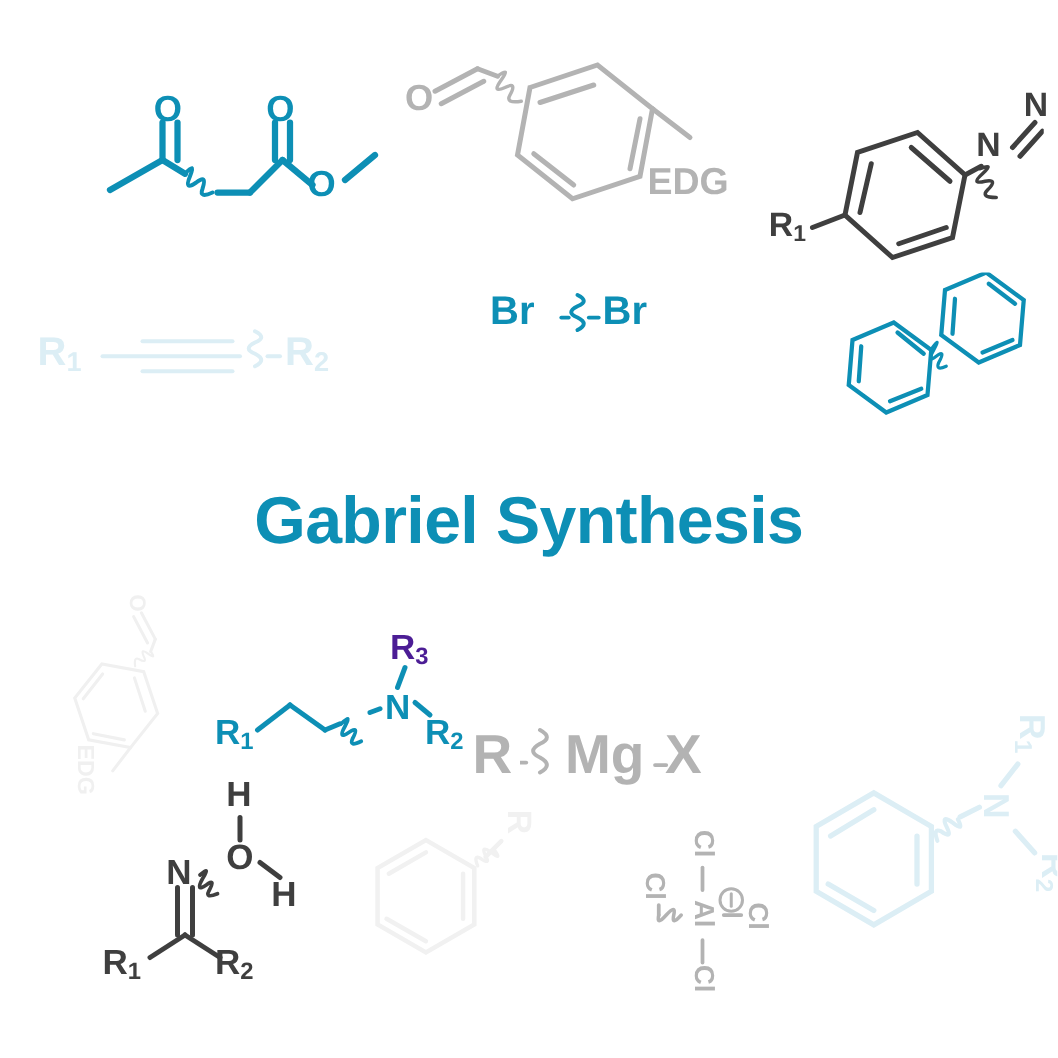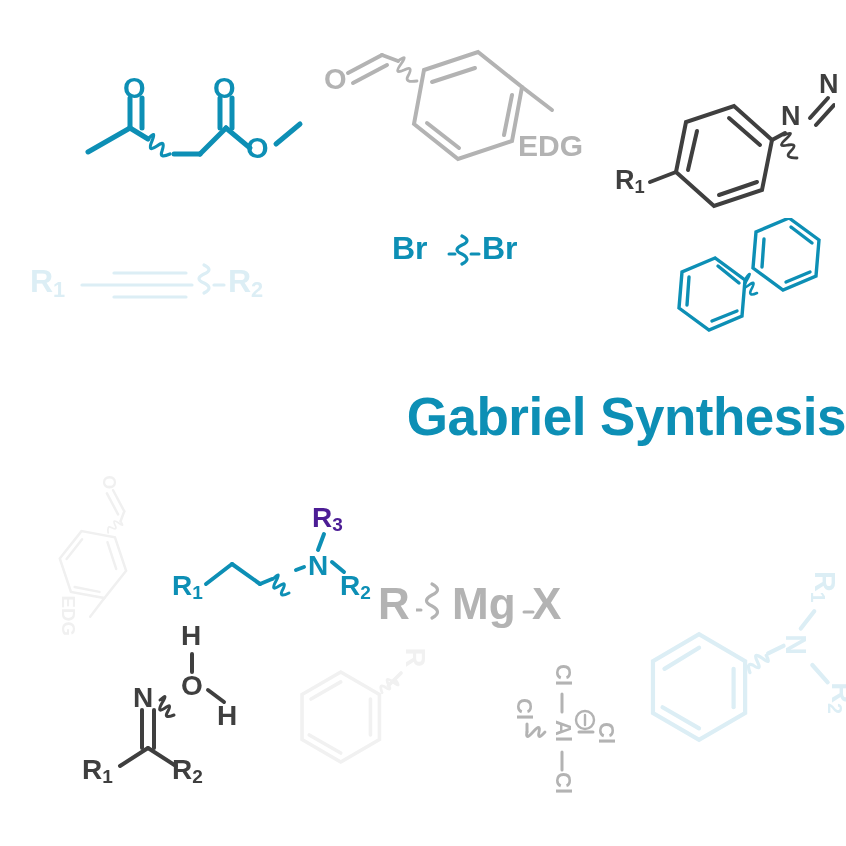--- a/index.html
+++ b/index.html
@@ -165,21 +165,21 @@
         <line x1="34" y1="42" x2="106" y2="42"></line>
       </g>
       <path d="M124 10 q10 5 0 9 q-10 5 0 9 q10 5 0 10" fill="none" stroke="#dceef5" stroke-width="3.2" stroke-linecap="round"></path>
       <line x1="134" y1="30" x2="144" y2="30" stroke="#dceef5" stroke-width="3.2" stroke-linecap="round"></line>
     </svg>
     <span class="lbl" style="left:198px; top:10px; font-size:32px; color:#dceef5;">
       <span>R</span><span class="sub">2</span>
     </span>
   </div>
 
-  <div id="title" style="color:#0d8fb5;text-align:right;">Gabriel Synthesis</div>
+  <div id="title" style="color:#0d8fb5;">Gabriel Synthesis</div>
 
   <div class="struct" style="left:-38px; top:490px; width:265px; height:130px; transform:rotate(90deg) scale(0.62);">
     <svg width="265" height="130" viewBox="0 0 265 130">
       <g fill="none" stroke="#f0f0f0" stroke-width="4" stroke-linecap="round">
         <line x1="28" y1="35" x2="62" y2="17"></line>
         <line x1="33" y1="45" x2="67" y2="27"></line>
         <line x1="62" y1="17" x2="78" y2="23"></line>
         <polygon points="104,32 158,14 202,49 192,103 138,121 94,86"></polygon>
         <line x1="112" y1="44" x2="155" y2="30"></line>
         <line x1="192" y1="57" x2="184" y2="97"></line>

